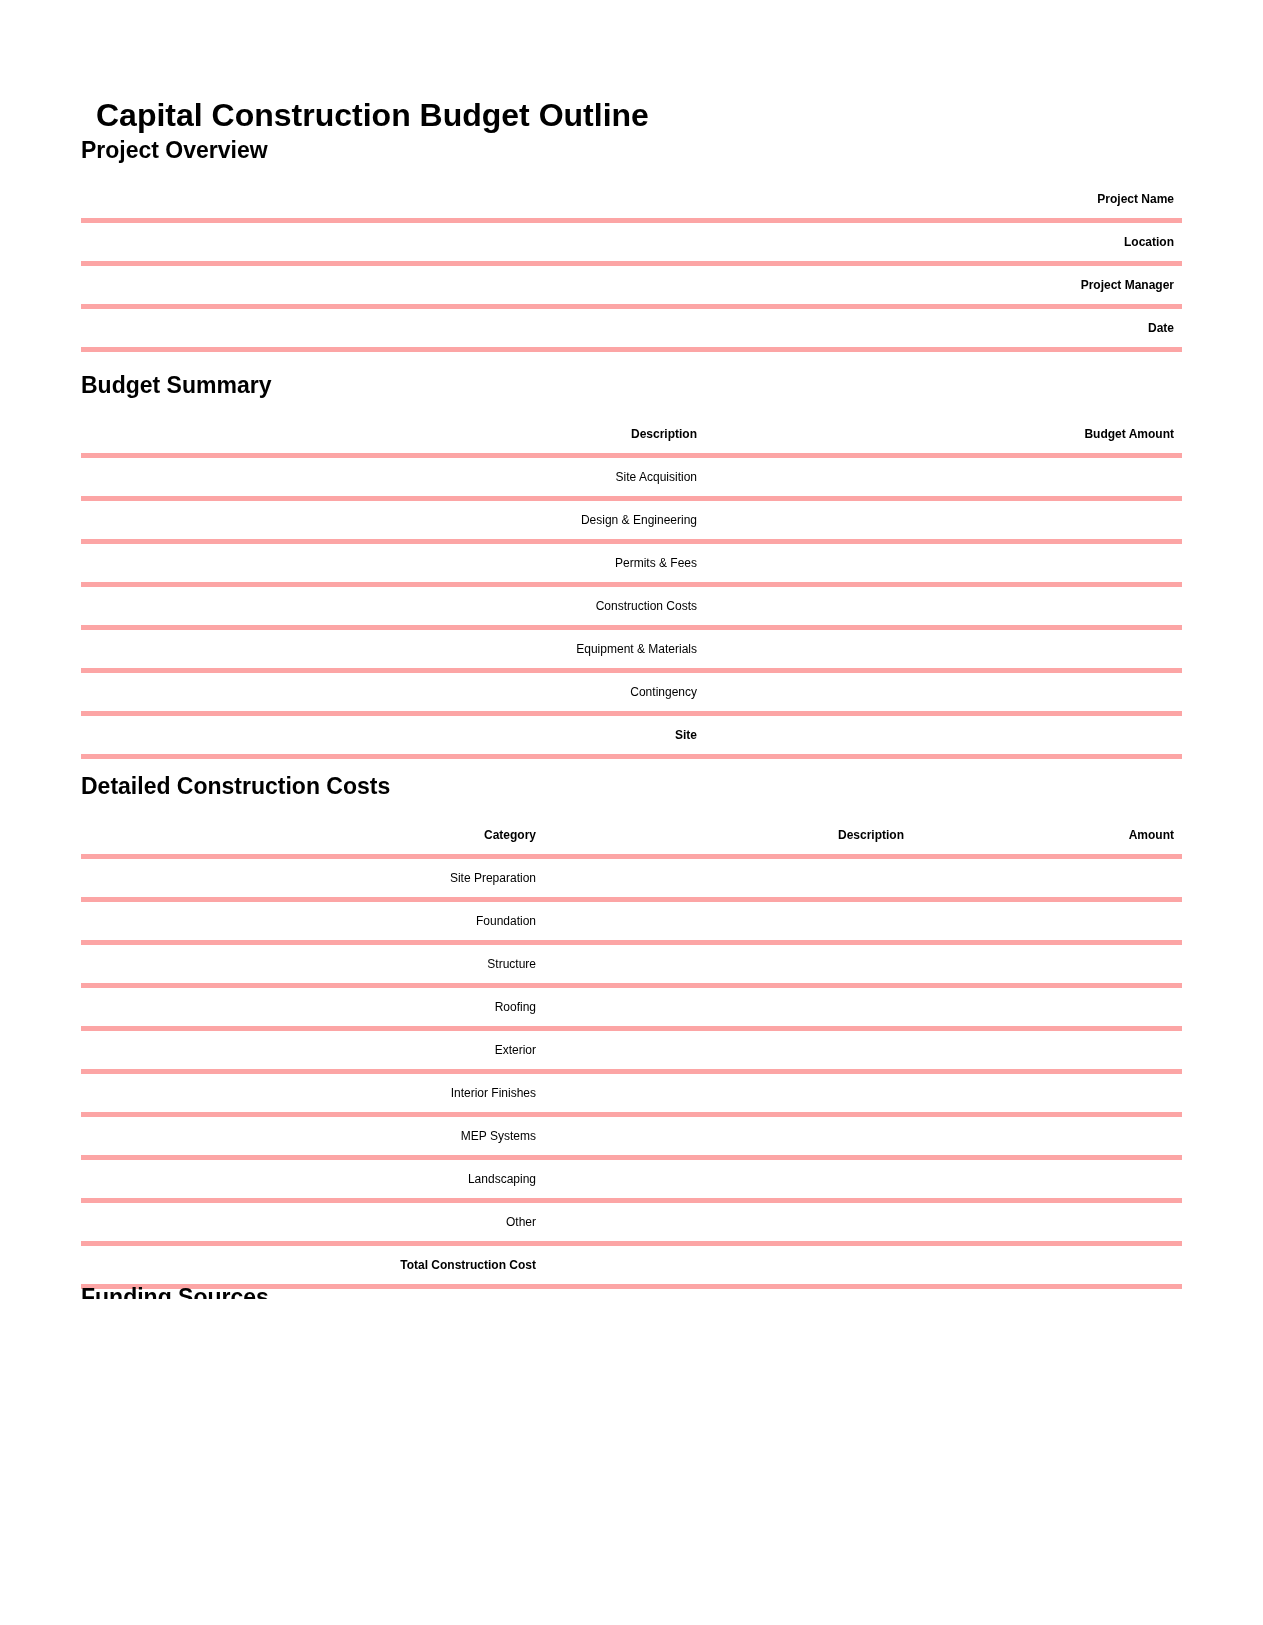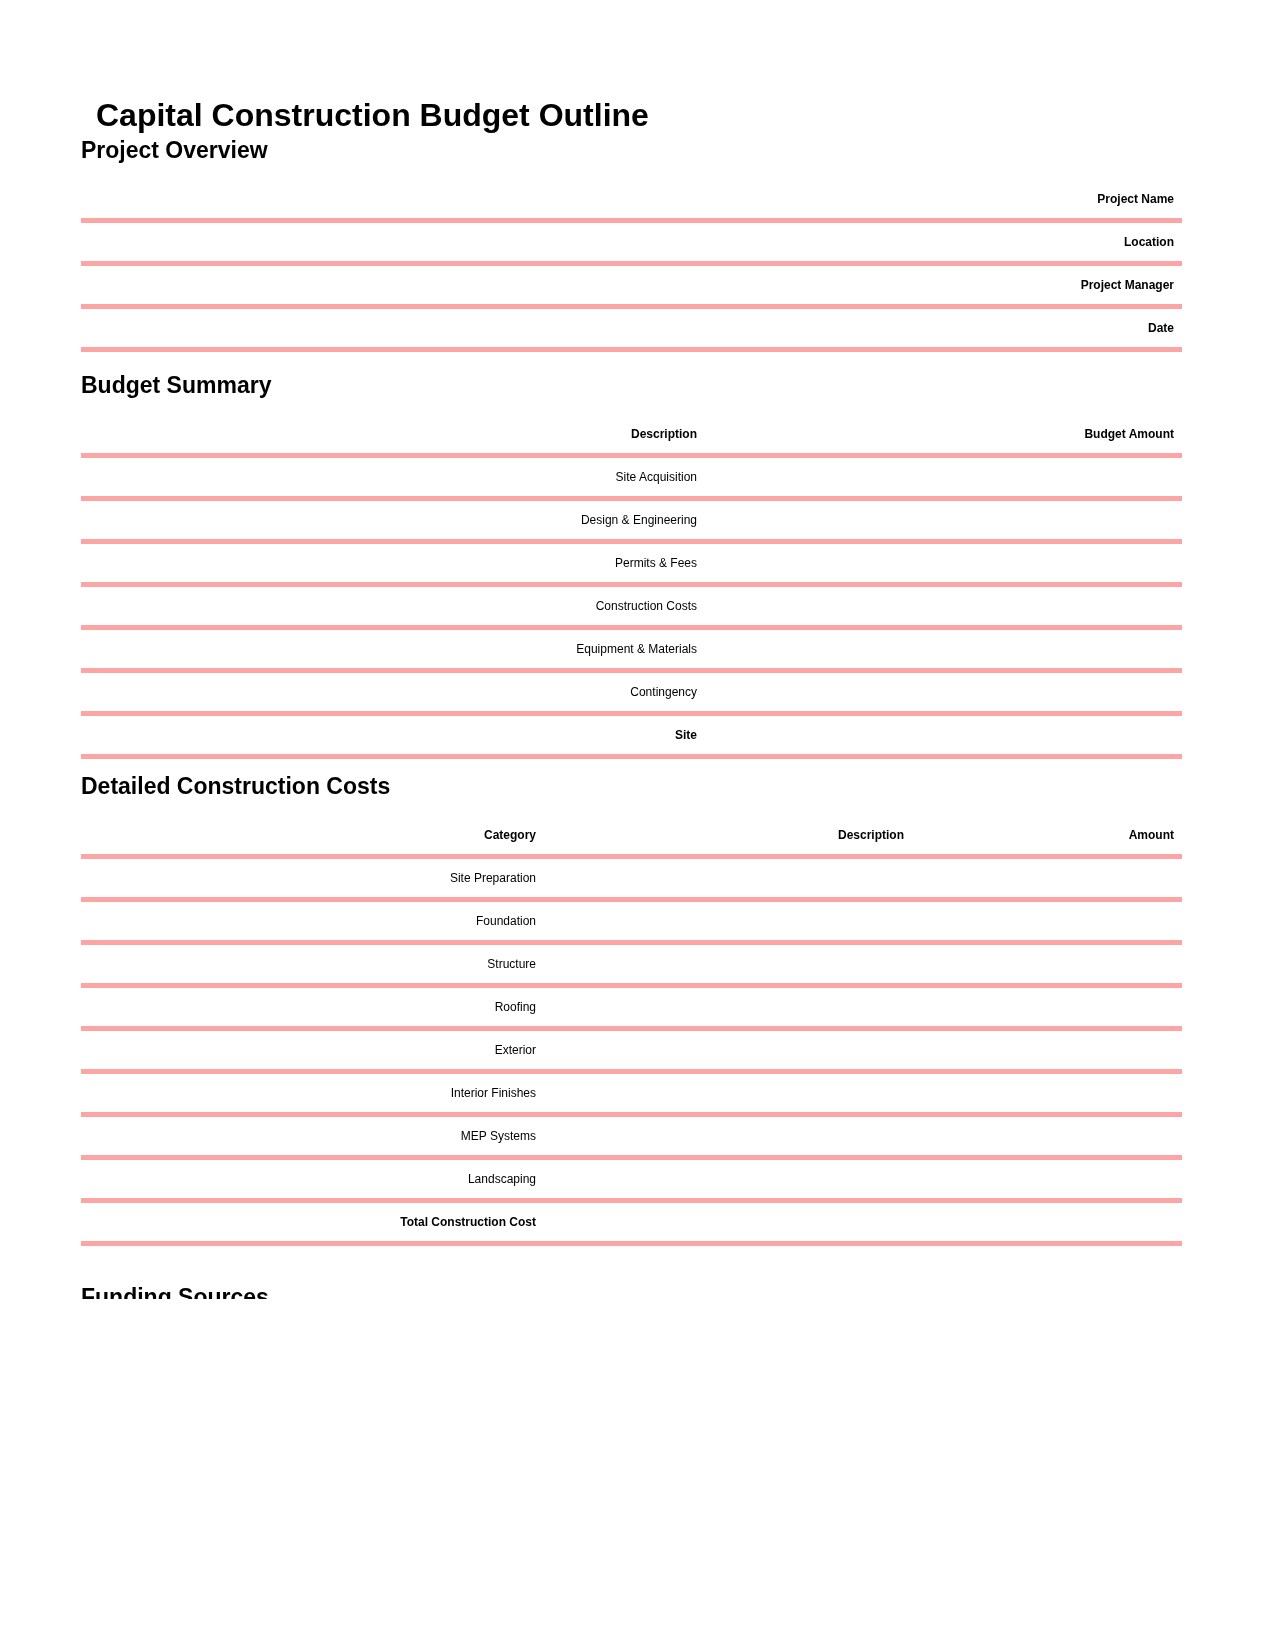--- a/index.html
+++ b/index.html
@@ -150,20 +150,25 @@
             <td>MEP Systems</td>
             <td></td>
             <td></td>
           </tr>
           <tr>
             <td>Landscaping</td>
             <td></td>
             <td></td>
           </tr>
           <tr>
+            <td>Other</td>
+            <td></td>
+            <td></td>
+          </tr>
+          <tr>
             <td class="bold">Total Construction Cost</td>
             <td class="bold"></td>
             <td class="bold"></td>
           </tr>
         </tbody>
       </table>
     </div>
 
     <div class="section" id="s-funding">
       <h2 class="sec-head">Funding Sources</h2>

